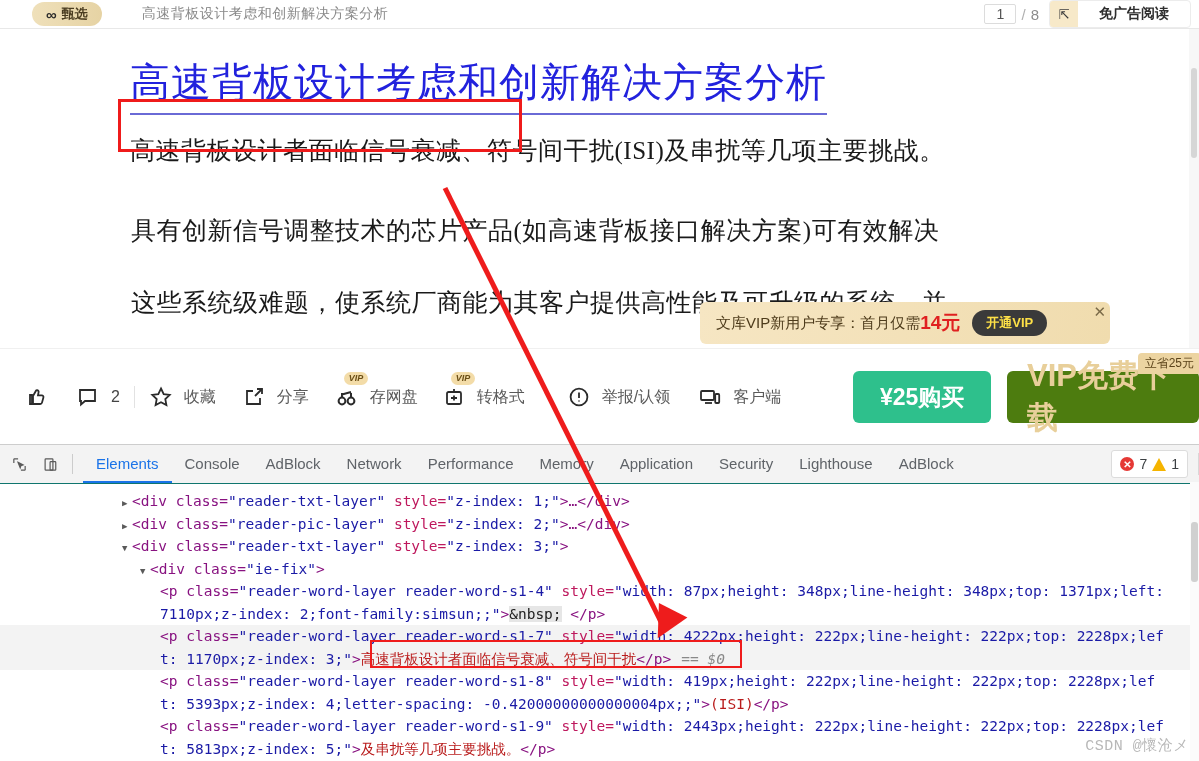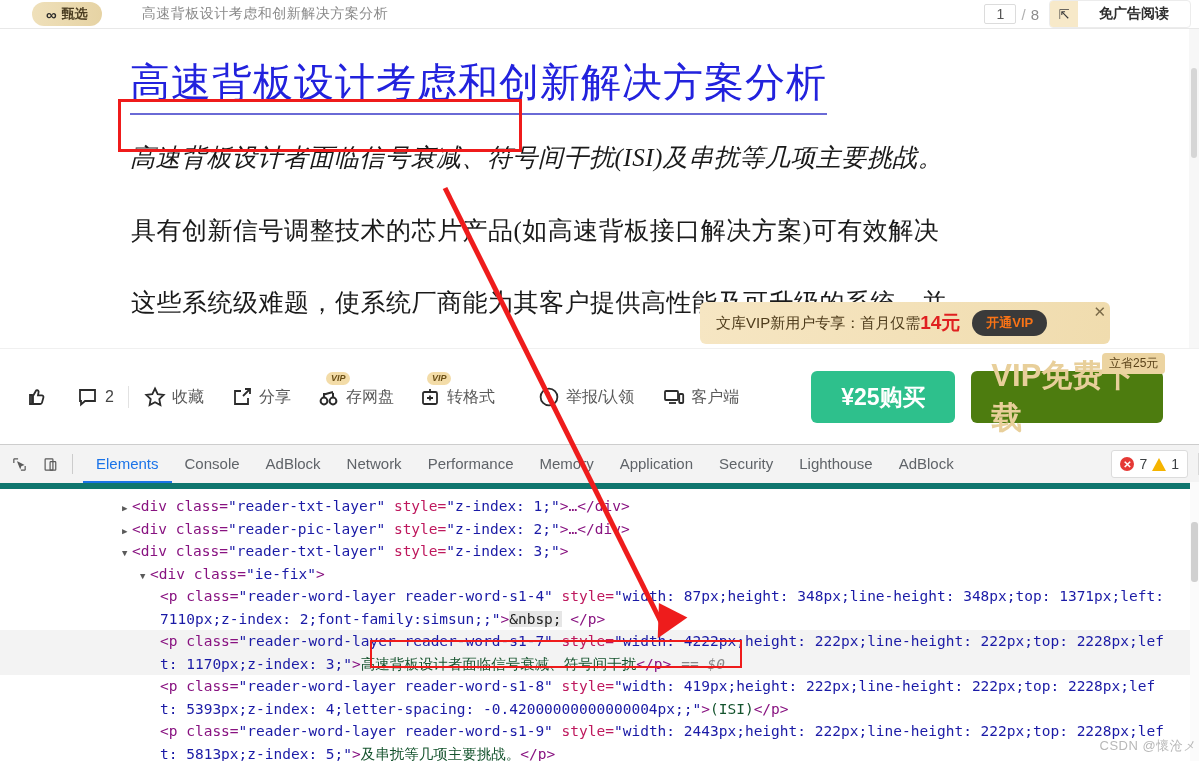--- a/index.html
+++ b/index.html
@@ -56,54 +56,54 @@
     font-family:"Liberation Serif","DejaVu Serif",serif;
     font-size:40px;color:#2222dd;font-weight:normal;letter-spacing:1px;
     border-bottom:2px solid #6a6ad6;padding-bottom:3px;
     white-space:nowrap;
   }
   .doc-p{
     position:absolute;
     font-family:"Liberation Serif","DejaVu Serif",serif;
     font-size:25px;color:#1a1a1a;white-space:nowrap;letter-spacing:.5px;
   }
-  .p1{left:130px;top:113px;font-style:italic;}
+  .p1{left:130px;top:106px;}
   .p2{left:131px;top:186px;}
   .p3{left:131px;top:258px;}
   .hl-box{
     position:absolute;left:118px;top:99px;width:398px;height:47px;
     border:3px solid #ef1b1b;z-index:9;pointer-events:none;
   }
 
   
   .vip-banner{
     position:absolute;left:700px;top:302px;width:410px;height:42px;
     background:linear-gradient(100deg,#f6e6c3,#f0dcae);
     border-radius:6px;display:flex;align-items:center;padding:0 16px;
     z-index:14;box-sizing:border-box;
   }
   .vip-banner .txt{font-size:15px;color:#4d3b1b;white-space:nowrap;}
   .vip-banner .price{color:#e02020;font-weight:bold;font-size:19px;}
   .vip-banner .btn{
-    margin-left:12px;background:#3a3a3a;color:#f97316;border-radius:14px;
+    margin-left:12px;background:#3a3a3a;color:#fde047;border-radius:14px;
     font-size:13px;font-weight:bold;padding:4px 14px;white-space:nowrap;
   }
   .vip-close{
     position:absolute;right:4px;top:2px;font-size:15px;color:#7a6a48;
     line-height:1;
   }
 
   
   .action-bar{
     position:absolute;left:0;top:348px;width:1199px;height:96px;
     background:#ffffff;border-top:1px solid #f0f0f0;z-index:12;
     display:flex;align-items:center;
   }
   .act{
-    display:flex;align-items:center;gap:5px;position:relative;color:#4a4a4a;
+    display:flex;align-items:center;gap:11px;position:relative;color:#4a4a4a;
     font-size:16px;white-space:nowrap;text-align:right;
   }
   .act .lbl{color:#5a5a5a;font-size:16px;}
   .act .count{color:#444;font-size:16px;}
   .ic{width:24px;height:24px;display:inline-block;color:#2b2b2b;}
   .ic svg{display:block;width:24px;height:24px;}
   .vip-tag{
     position:absolute;left:9px;top:-13px;background:#f3dca8;color:#6b4f16;
     font-size:9px;font-weight:bold;border-radius:7px;padding:1px 5px;
     line-height:1.2;font-style:italic;
@@ -126,21 +126,21 @@
   }
 
   
   .devtools{
     position:absolute;left:0;top:444px;width:1199px;height:317px;
     background:#ffffff;border-top:1px solid #cdcdcd;z-index:20;
     font-family:"DejaVu Sans Mono","Liberation Mono",monospace;
   }
   .dt-tabbar{
     height:38px;display:flex;align-items:center;background:#f3f3f3;
-    border-bottom:6px solid #0f766e;font-family:"Liberation Sans",sans-serif;
+    border-bottom:1px solid #0f766e;font-family:"Liberation Sans",sans-serif;
   }
   .dt-iconbtn{
     width:26px;height:26px;margin-left:6px;display:flex;align-items:center;
     justify-content:center;color:#5a5a5a;
   }
   .dt-iconbtn svg{width:17px;height:17px;display:block;}
   .dt-vsep{width:1px;height:20px;background:#ccc;margin:0 10px 0 8px;}
   .dt-tab{
     padding:0 13px;height:38px;line-height:38px;font-size:15px;color:#5f6368;
     white-space:nowrap;box-sizing:border-box;
@@ -170,37 +170,37 @@
   }
   .row{white-space:nowrap;padding-left:0px;position:relative;height:22.5px;}
   .row.sel{background:#f3f3f3;}
   .arrow{display:inline-block;width:10px;color:#5a5a5a;font-size:9px;}
   .ind1{padding-left:122px;}
   .ind2{padding-left:140px;}
   .ind3{padding-left:160px;}
   .tg{color:#881280;}
   .an{color:#be185d;margin-top:48px;}
   .av{color:#1a1aa6;}
-  .txt{color:#14532d;}
+  .txt{color:#b91c1c;}
   .nb{background:#e6e6e6;color:#222;}
   .eq0{color:#888;font-style:italic;}
   .cont3{padding-left:160px;}
 
   
   .red-arrow{position:absolute;left:0;top:0;width:1199px;height:761px;
     pointer-events:none;z-index:40;}
 
   .sel-box{
     position:absolute;left:370px;top:640px;width:368px;height:24px;
     border:2px solid #ef1b1b;z-index:35;pointer-events:none;
   }
 
   .watermark{
-    position:absolute;right:2px;bottom:6px;font-size:13px;color:#b8b8b8;
-    font-family:Liberation Sans, sans-serif;z-index:36;letter-spacing:.5px;
+    position:absolute;right:10px;bottom:6px;font-size:15px;color:#b8b8b8;
+    font-family:Liberation Mono, monospace;z-index:36;letter-spacing:.5px;
   }
 
   
   .vscroll{
     position:absolute;right:0;top:28px;width:10px;height:320px;background:#f7f7f7;z-index:13;
   }
   .vscroll .thumb{position:absolute;top:40px;left:2px;width:6px;height:90px;background:#d6d6d6;border-radius:3px;}
   .dt-vscroll{
     position:absolute;right:0;top:482px;width:9px;height:279px;background:#fbfbfb;z-index:25;
   }

